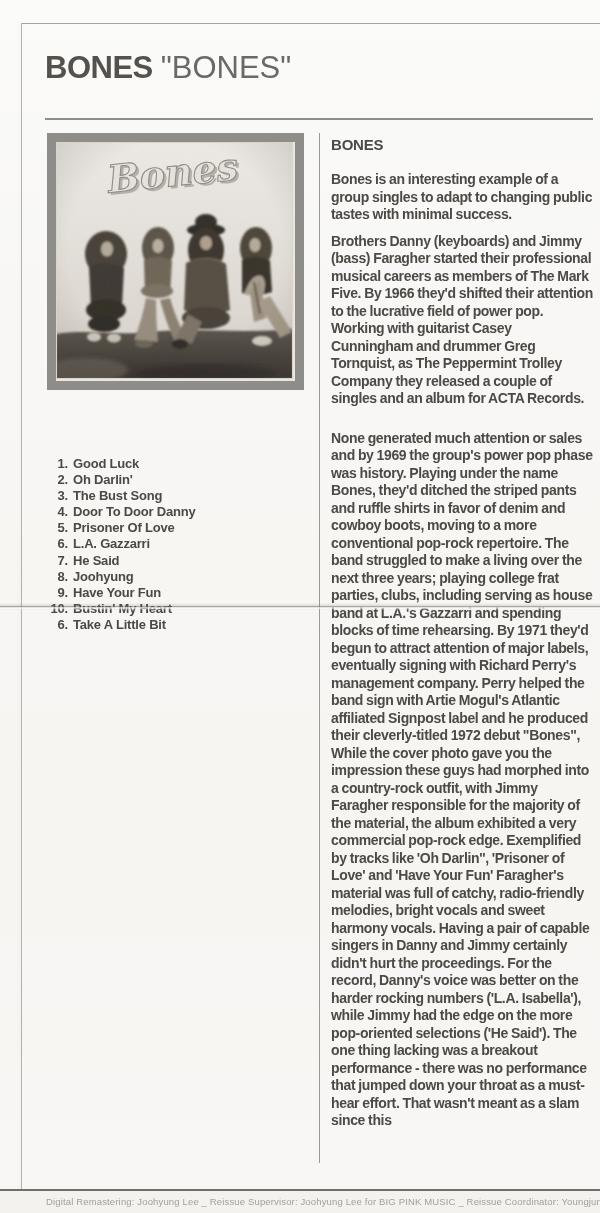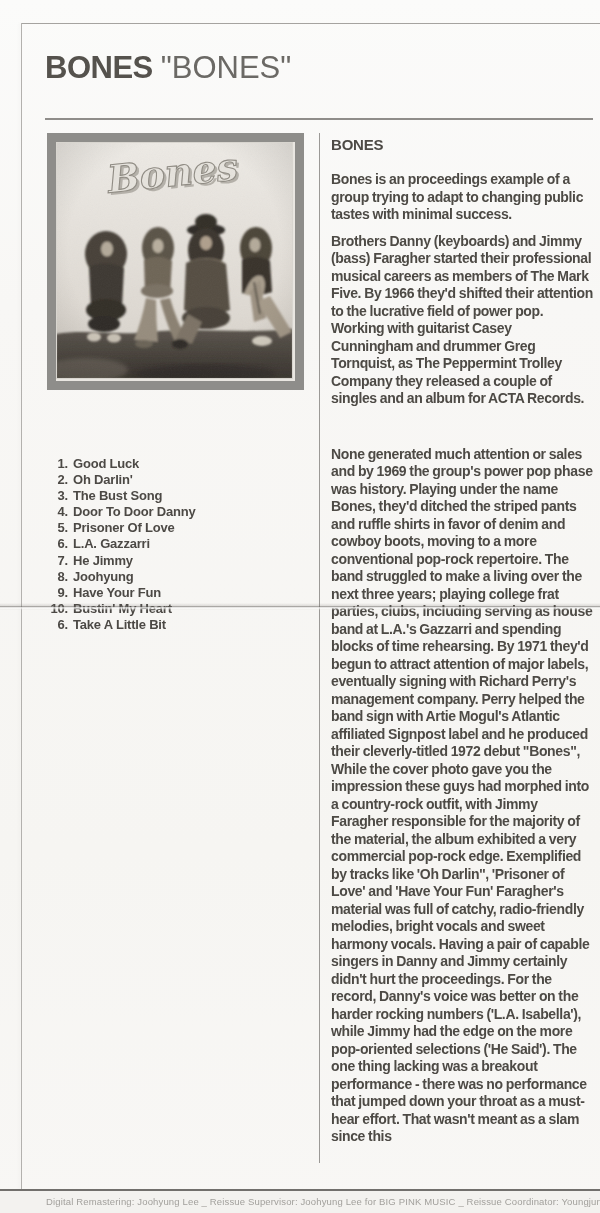--- a/index.html
+++ b/index.html
@@ -24,21 +24,21 @@
     line-height:16.1px;color:#4c4945;letter-spacing:-0.2px;}
   .track-row{display:flex;}
   .track-num{width:22px;text-align:right;margin-right:5px;flex:none;}
 
   .column-divider{position:absolute;left:319px;top:133px;width:1px;height:1030px;background:#9b9996;}
 
   .article{position:absolute;left:331px;top:136px;width:264px;font-weight:bold;
     font-size:14px;line-height:17.5px;letter-spacing:-0.35px;word-spacing:-0.5px;color:#4d4a45;}
   .article h2{font-size:15px;line-height:18px;margin:0 0 17px 0;letter-spacing:-0.2px;}
   .article p{margin:0 0 9px 0;}
-  .article p.gap-large{margin-top:38px;}
+  .article p.gap-large{margin-top:22px;}
 
   .fold-crease{position:absolute;left:0;top:603px;width:600px;height:7px;z-index:6;
     background:linear-gradient(180deg,rgba(110,106,102,0) 0%,rgba(110,106,102,0.18) 38%,rgba(90,87,84,0.55) 52%,rgba(253,253,252,0.85) 68%,rgba(110,106,102,0.05) 100%);}
 
   .bottom-rule{position:absolute;left:0;top:1189px;width:600px;height:2px;background:#716f6c;}
   .footer-band{position:absolute;left:0;top:1191px;width:600px;height:22px;background:#f3f2ef;}
   .footer-credits{position:absolute;left:46px;top:1196px;width:560px;white-space:nowrap;
     font-size:9.5px;color:#a2a09c;letter-spacing:0.15px;}
 </style>
 </head>
@@ -162,21 +162,21 @@
     <div class="track-row">
         <span class="track-num">5.</span>
         <span>Prisoner Of Love</span>
       </div>
     <div class="track-row">
         <span class="track-num">6.</span>
         <span>L.A. Gazzarri</span>
       </div>
     <div class="track-row">
         <span class="track-num">7.</span>
-        <span>He Jimmy</span>
+        <span>He Said</span>
       </div>
     <div class="track-row">
         <span class="track-num">8.</span>
         <span>Joohyung</span>
       </div>
     <div class="track-row">
         <span class="track-num">9.</span>
         <span>Have Your Fun</span>
       </div>
     <div class="track-row">
@@ -186,21 +186,21 @@
     <div class="track-row">
         <span class="track-num">6.</span>
         <span>Take A Little Bit</span>
       </div>
   </div>
 
   <div class="column-divider"></div>
 
   <div class="article">
     <h2>BONES</h2>
-    <p>Bones is an proceedings example of a group trying to adapt to changing public tastes with minimal success.</p>
+    <p>Bones is an interesting example of a group singles to adapt to changing public tastes with minimal success.</p>
     <p>Brothers Danny (keyboards) and Jimmy (bass) Faragher started their professional musical careers as members of The Mark Five. By 1966 they'd shifted their attention to the lucrative field of power pop. Working with guitarist Casey Cunningham and drummer Greg Tornquist, as The Peppermint Trolley Company they released a couple of singles and an album for ACTA Records.</p>
     <p class="gap-large">None generated much attention or sales and by 1969 the group's power pop phase was history.  Playing under the name Bones, they'd ditched the striped pants and ruffle shirts in favor of denim and cowboy boots, moving to a more conventional pop-rock repertoire. The band struggled to make a living over the next three years; playing college frat parties, clubs, including serving as house band at L.A.'s Gazzarri and spending blocks of time rehearsing. By 1971 they'd begun to attract attention of major labels, eventually signing with Richard Perry's management company. Perry helped the band sign with Artie Mogul's Atlantic affiliated Signpost label and he produced their cleverly-titled 1972 debut "Bones", While the cover photo gave you the impression these guys had morphed into a country-rock outfit, with Jimmy Faragher responsible for the majority of the material, the album exhibited a very commercial pop-rock edge.  Exemplified by tracks like 'Oh Darlin'', 'Prisoner of Love' and 'Have Your Fun' Faragher's material was full of catchy, radio-friendly melodies, bright vocals and sweet harmony vocals. Having a pair of capable singers in Danny and Jimmy certainly didn't hurt the proceedings.  For the record, Danny's voice was better on the harder rocking numbers ('L.A. Isabella'), while Jimmy had the edge on the more pop-oriented selections ('He Said'). The one thing lacking was a breakout performance - there was no performance that jumped down your throat as a must-hear effort. That wasn't meant as a slam since this</p>
   </div>
 
   <div class="fold-crease"></div>
 
   <div class="bottom-rule"></div>
   <div class="footer-band"></div>
   <div class="footer-credits">Digital Remastering: Joohyung Lee _ Reissue Supervisor: Joohyung Lee for BIG PINK MUSIC  _  Reissue Coordinator: Youngjun Kim for BIG</div>
 

